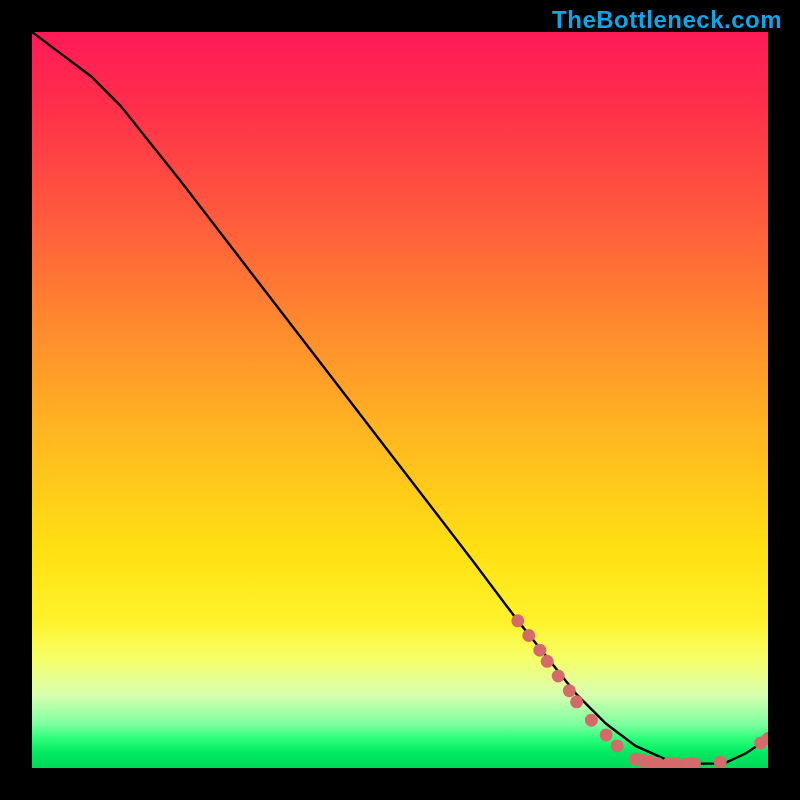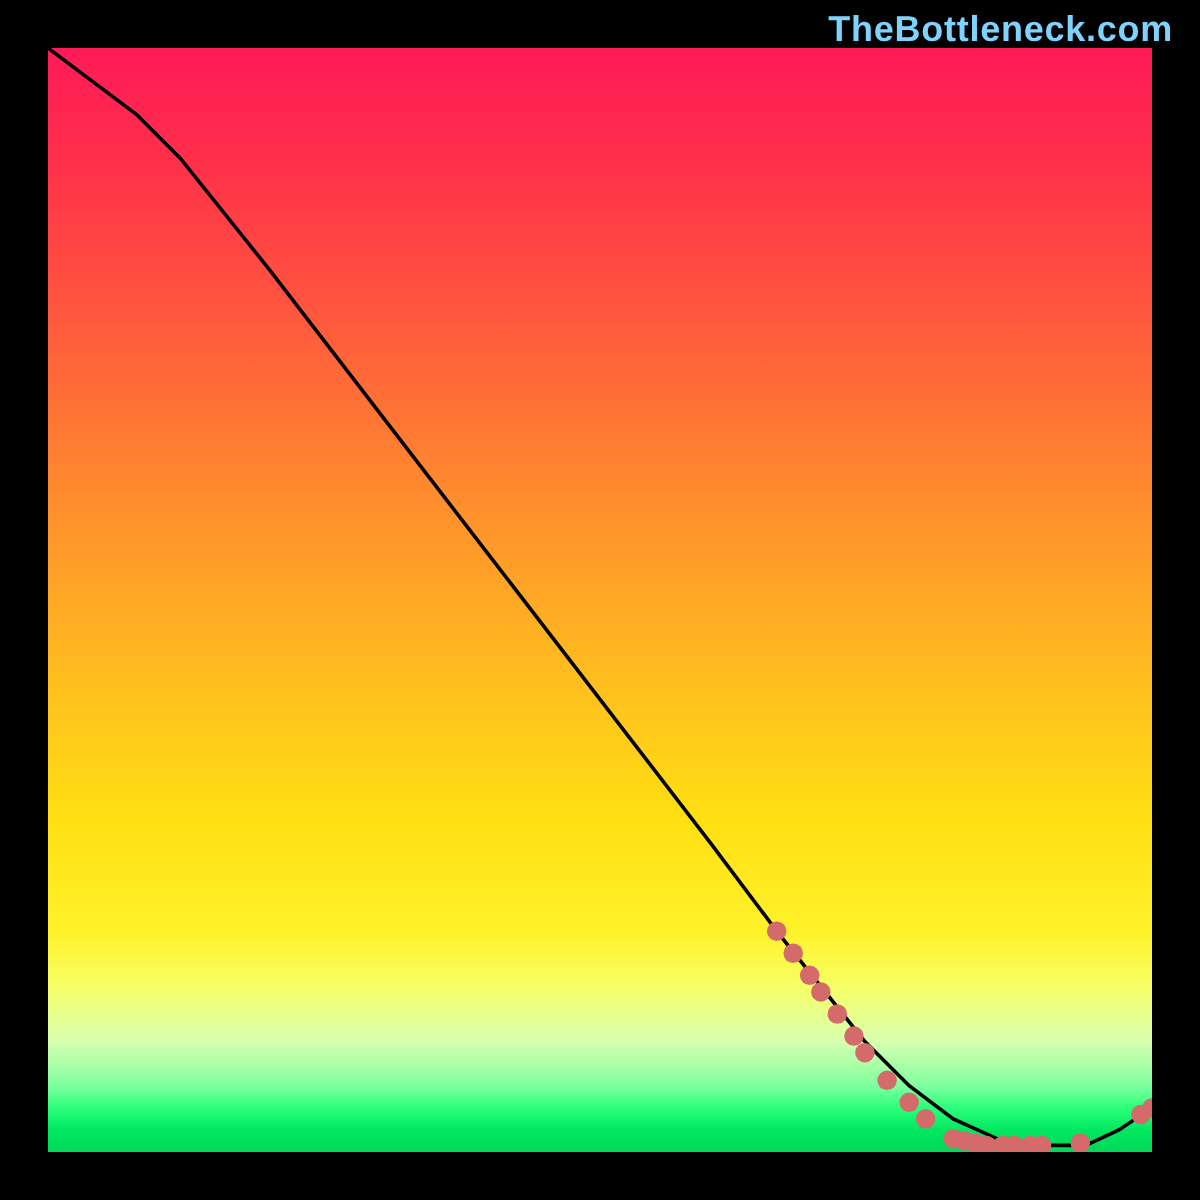--- a/index.html
+++ b/index.html
@@ -16,21 +16,21 @@
     width: 800px;
     height: 800px;
     background: #000;
   }
   .watermark {
     position: absolute;
     top: 6px;
     right: 18px;
     font-size: 24px;
     font-weight: 600;
-    color: #7dd3fc;
+    color: #0ea5e9;
     letter-spacing: 0.5px;
     z-index: 3;
   }
   .plot {
     position: absolute;
     left: 32px;
     top: 32px;
     width: 736px;
     height: 736px;
   }

